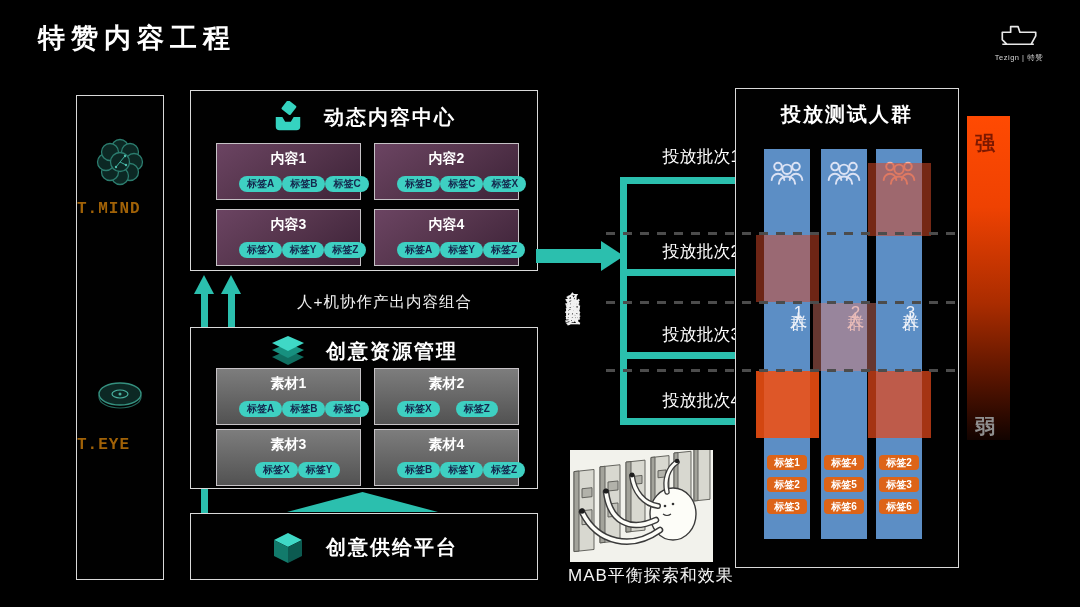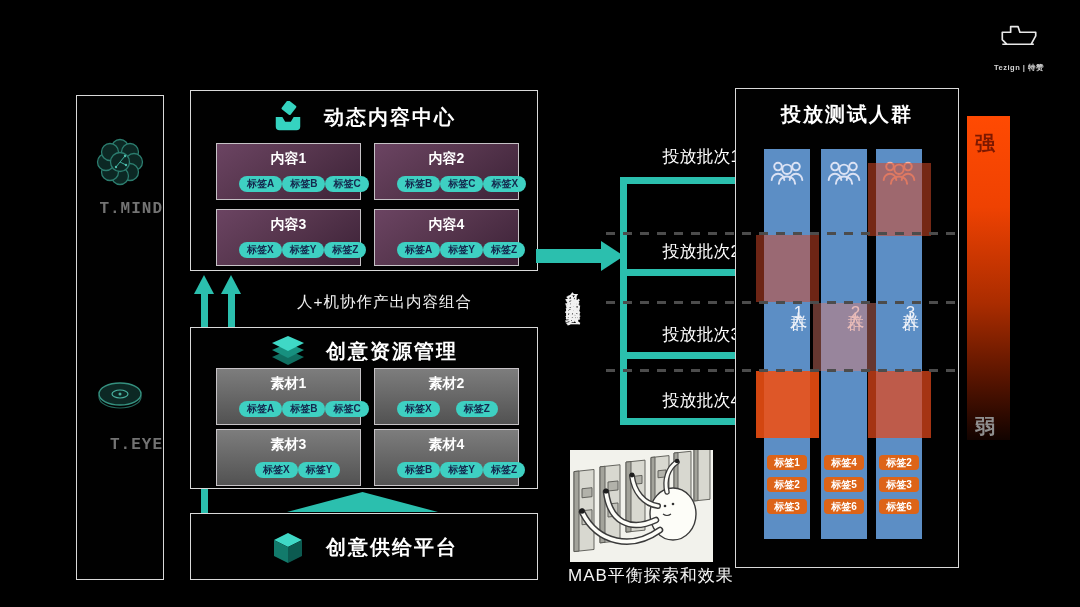--- a/index.html
+++ b/index.html
@@ -3,26 +3,26 @@
 <meta charset="utf-8">
 <style>
   html,body{margin:0;padding:0;background:#000;}
   .stage{position:relative;width:1080px;height:607px;background:#000;overflow:hidden;
          font-family:"Liberation Sans",sans-serif;color:#fff;}
   .abs{position:absolute;}
   .panel{position:absolute;border:1.5px solid #d9d9d9;background:#010101;box-sizing:border-box;}
   .page-title{position:absolute;left:38px;top:20px;font-size:27px;font-weight:bold;letter-spacing:6px;color:#fff;}
   
   .logo{position:absolute;left:988px;top:22px;width:62px;text-align:center;}
-  .logo-cap{font-size:7.5px;color:#d5d5d5;margin-top:11px;letter-spacing:.5px;font-weight:bold;}
+  .logo-cap{font-size:7.5px;color:#d5d5d5;margin-top:1px;letter-spacing:.5px;}
   
   .left-panel{left:76px;top:95px;width:88px;height:485px;}
   .cap-icon{position:absolute;left:50%;transform:translateX(-50%);}
-  .cap-label{position:absolute;width:100%;text-align:right;font-family:"Liberation Mono","DejaVu Sans Mono",monospace;
-             font-weight:bold;font-size:16px;letter-spacing:1px;color:#737373;}
+  .cap-label{position:absolute;width:100%;text-align:left;font-family:"Liberation Mono","DejaVu Sans Mono",monospace;
+             font-weight:bold;font-size:16px;letter-spacing:1px;color:#a16207;}
   
   .dcc{left:190px;top:90px;width:348px;height:181px;}
   .crm{left:190px;top:327px;width:348px;height:162px;}
   .csp{left:190px;top:513px;width:348px;height:67px;padding-left:46px;}
   .panel-head{position:absolute;left:0;width:100%;display:flex;align-items:center;justify-content:center;gap:20px;}
   .panel-title{font-size:20px;font-weight:bold;color:#fff;letter-spacing:2px;}
   .card{position:absolute;width:145px;height:57px;border:1px solid #c6c2c6;box-sizing:border-box;}
   .card.purple{background:linear-gradient(145deg,#6b4462 0%,#57364e 45%,#3c2237 100%);}
   .card.gray{background:linear-gradient(180deg,#7d7d7d 0%,#636363 60%,#525252 100%);}
   .card-title{text-align:center;font-size:14px;font-weight:bold;margin-top:6px;color:#fff;}
@@ -63,20 +63,21 @@
   .scale-low{position:absolute;left:975px;top:413px;font-size:20px;font-weight:bold;color:#8f8f8f;}
   
   .mab-fig{position:absolute;left:570px;top:450px;width:143px;height:112px;background:#f2f2ec;}
   .mab-cap{position:absolute;left:568px;top:564px;font-size:17px;color:#f5f5f5;letter-spacing:1px;}
 </style>
 </head>
 <body>
 
 <div class="stage">
 
+  <div class="page-title">特赞内容工程</div>
 
   <div class="logo">
     <svg width="52" height="26" viewBox="0 0 54 28">
       <path d="M9,11 h9 v-6 h8 l2,6 h17 v4 l-5,9 H14 l-5,-5 z M9,24 h34" fill="none" stroke="#e8e8e8" stroke-width="1.8" stroke-linejoin="round"></path>
     </svg>
     <div class="logo-cap">Tezign | 特赞</div>
   </div>
 
   <div class="panel left-panel">
     <svg class="cap-icon" style="top:42px" width="48" height="48" viewBox="0 0 48 48">

